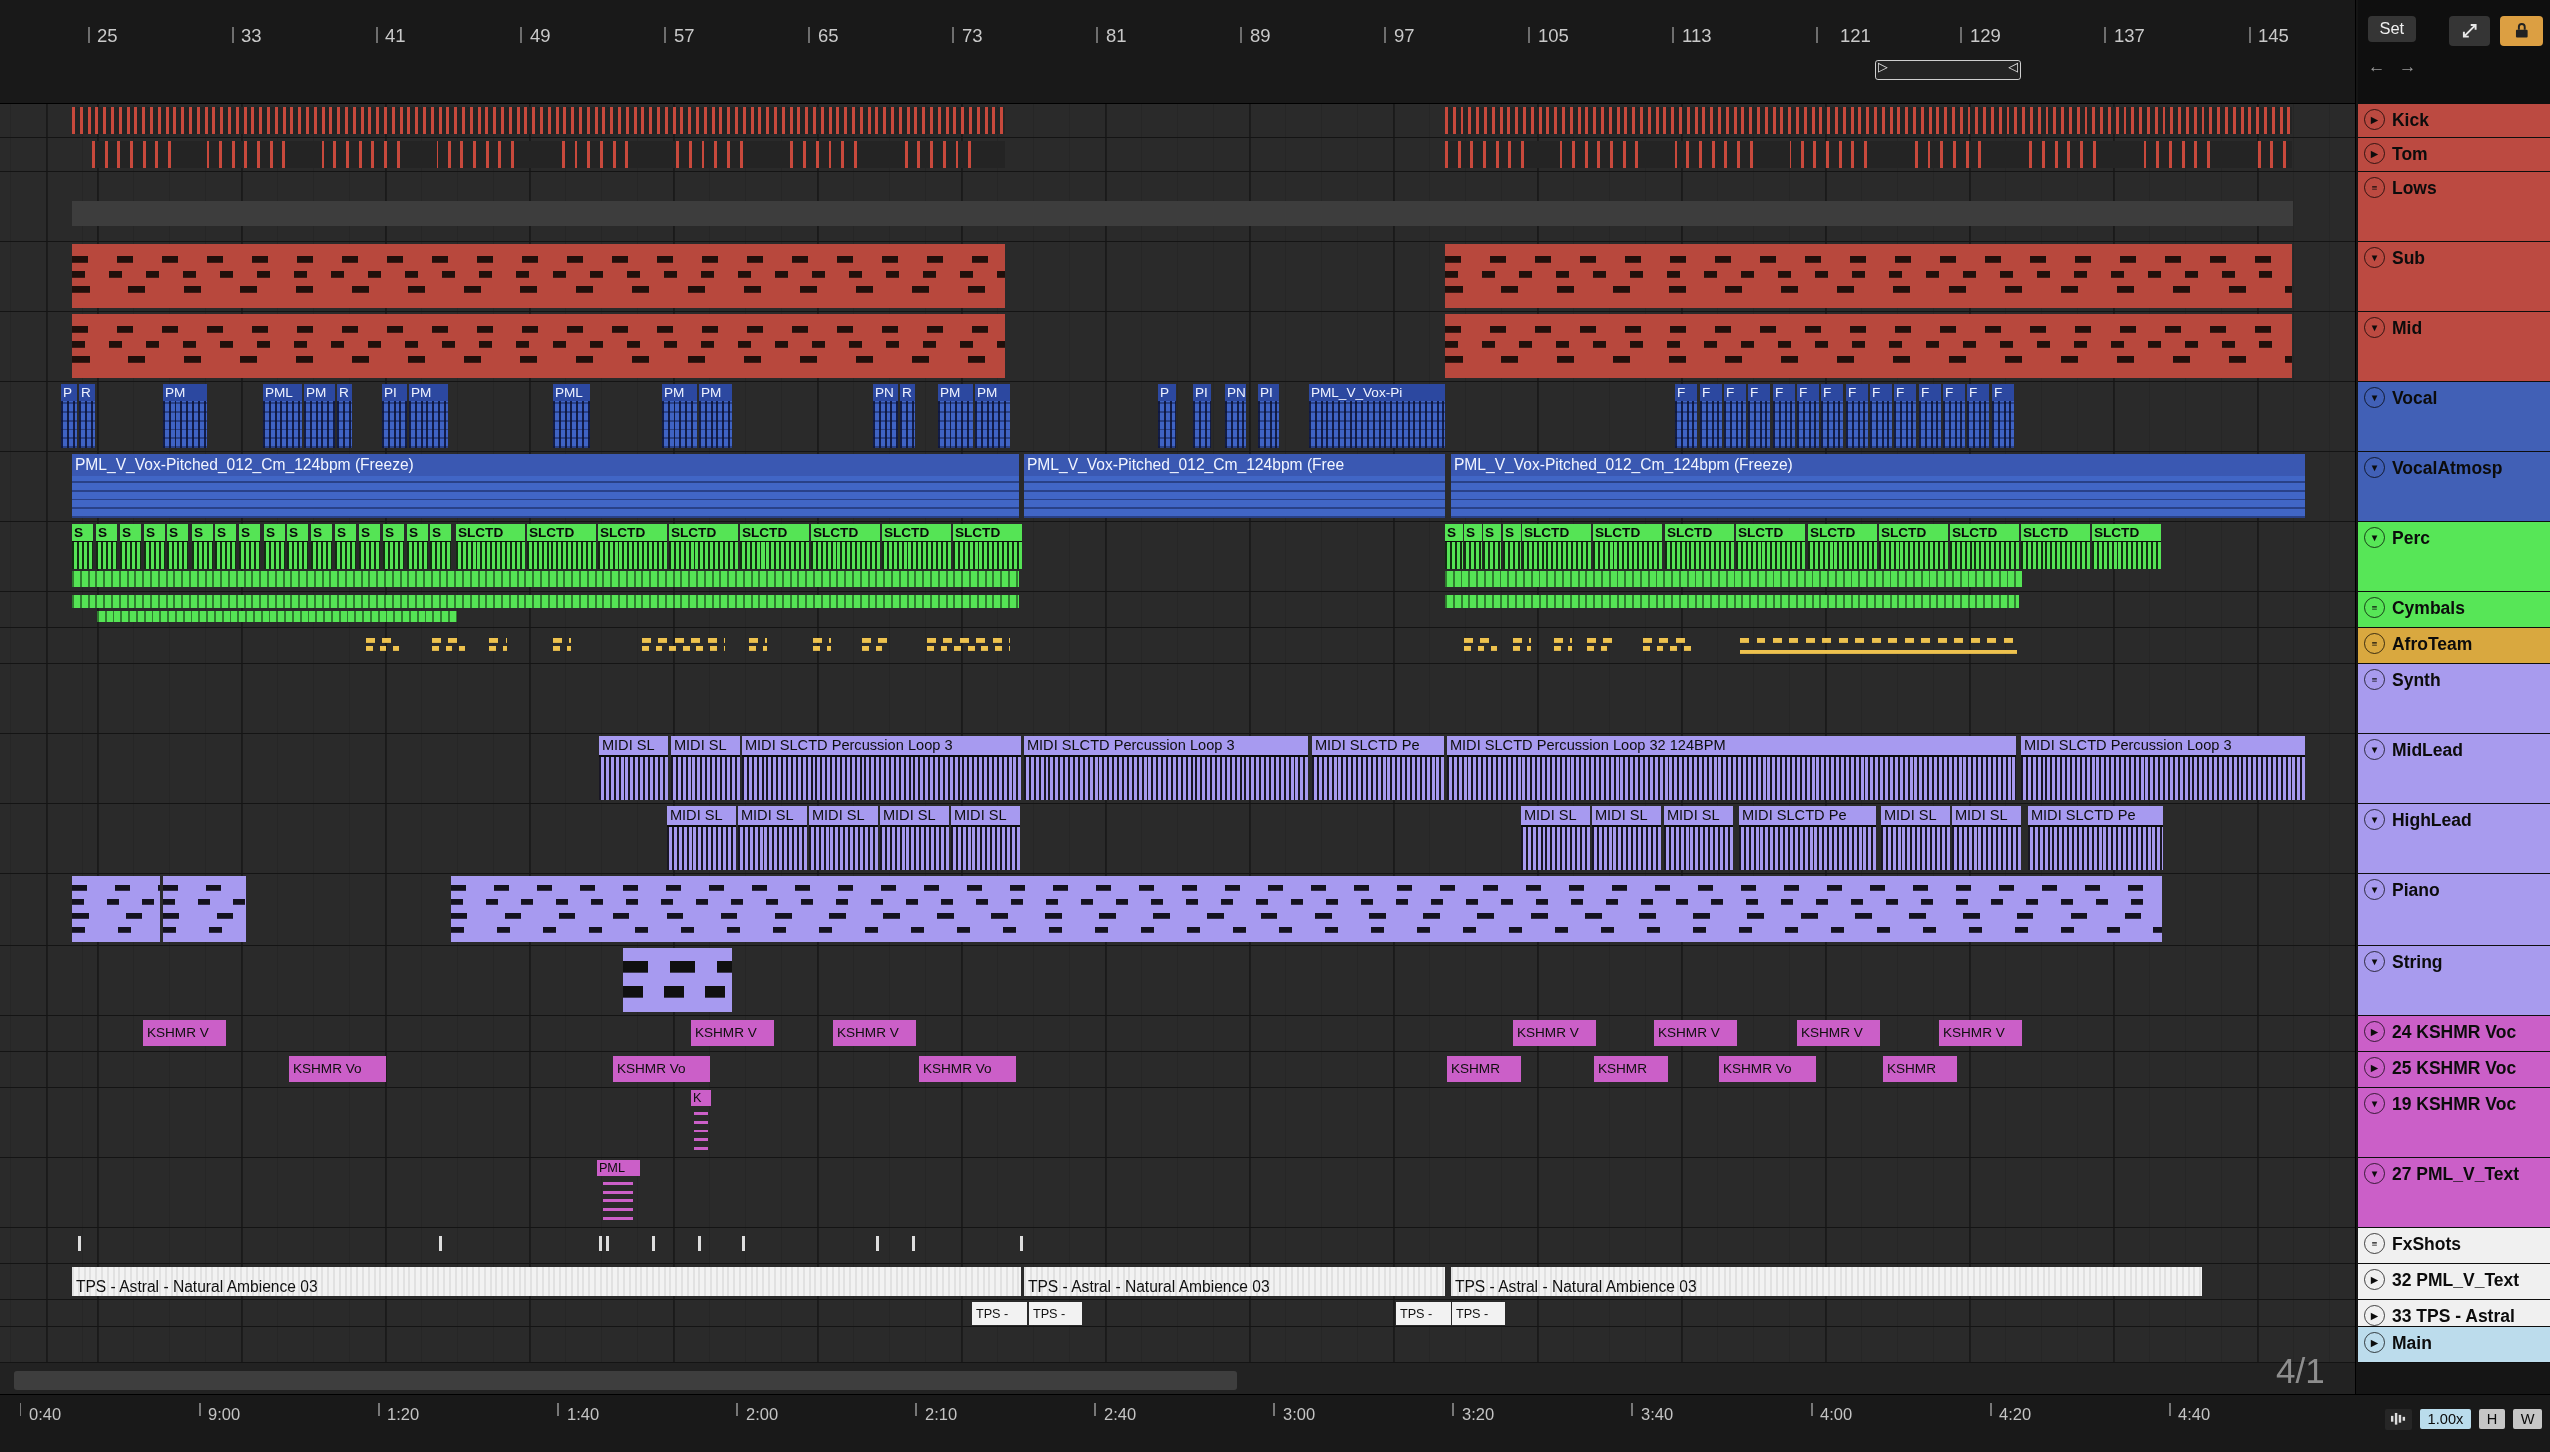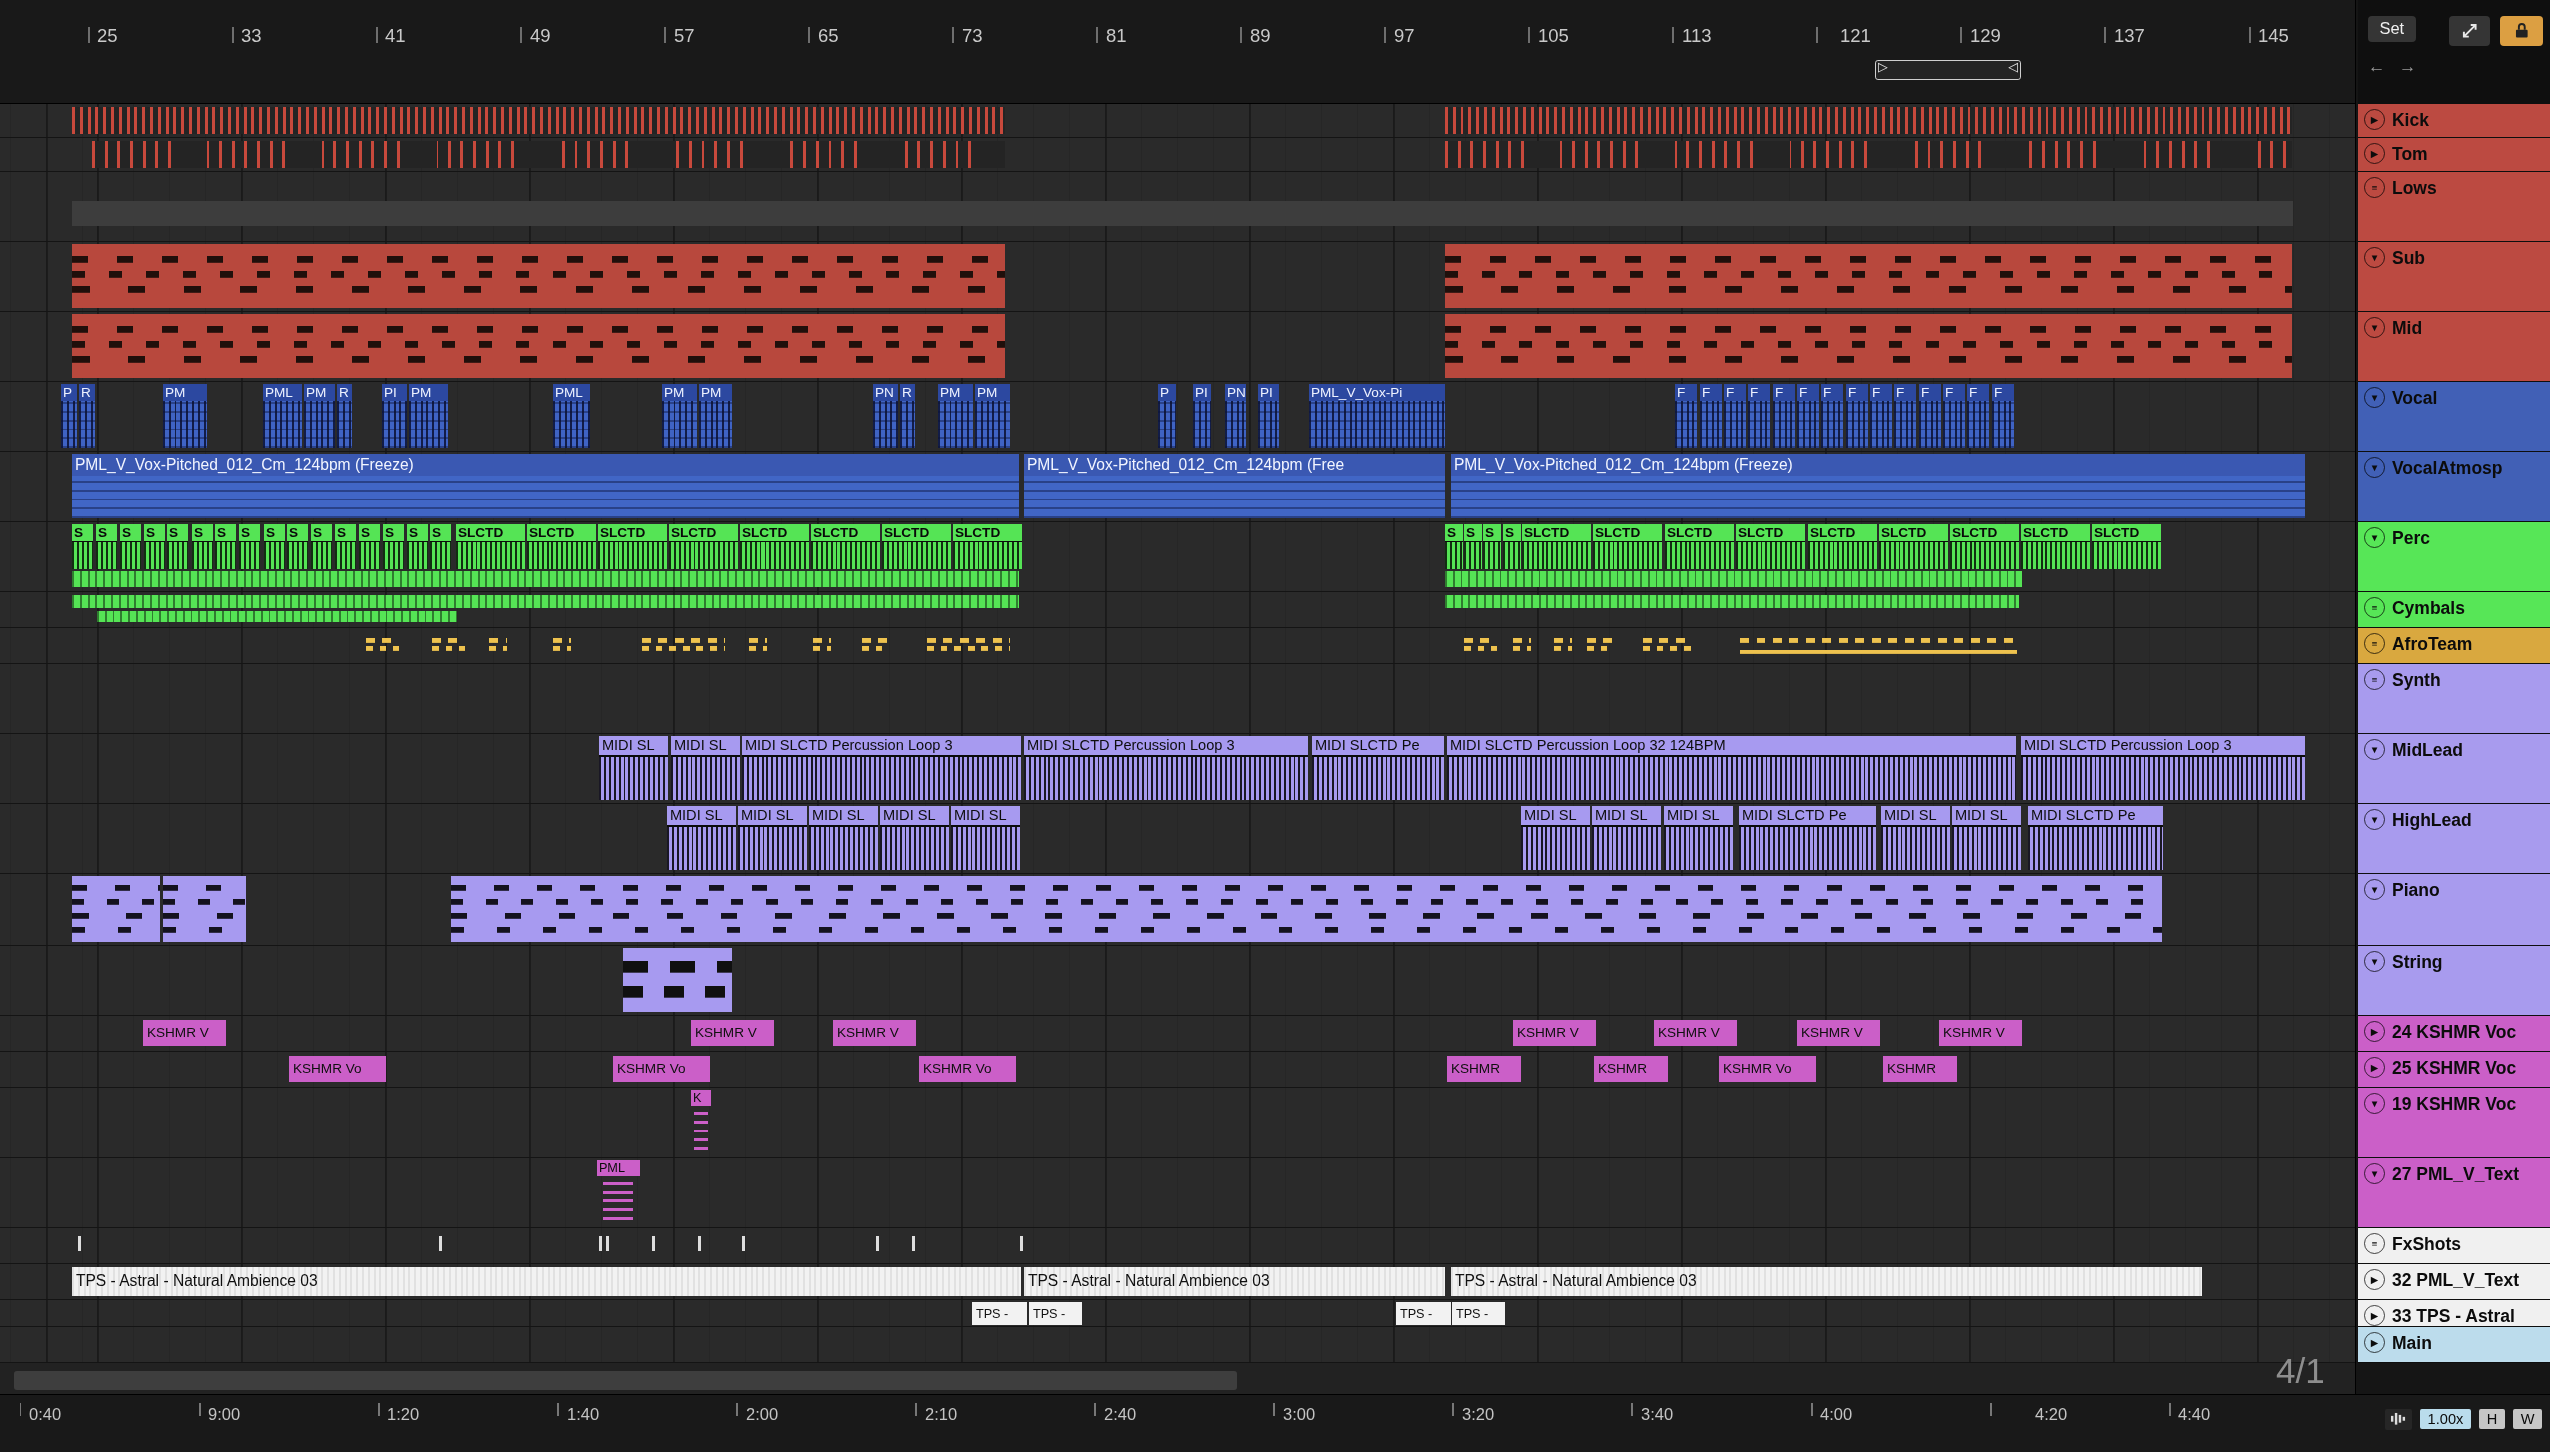--- a/index.html
+++ b/index.html
@@ -87,21 +87,21 @@
         repeating-linear-gradient(90deg,#101010 0 25px,transparent 25px 47px),
         repeating-linear-gradient(90deg,#101010 0 19.5px,transparent 19.5px 41px);
       background-size:100% 11.7px,100% 11.7px;background-position:0 25%,0 72%;background-repeat:repeat-x,repeat-x;}
   
   .t-ml{background:#cb5fc8;display:flex;align-items:center;}
   
   .t-mm{display:flex;flex-direction:column;}
   .t-mm .clbl{background:#cb5fc8;color:#0d0d0d;font-size:12.7px;line-height:16.5px;padding:0 1.9px;}
   .t-mm .cbody{background-image:repeating-linear-gradient(0deg,#cb5fc8 0 2.9px,transparent 2.9px 8.8px);background-size:70% 100%;background-position:center top;background-repeat:no-repeat;}
   
-  .t-wa{background:#f2f2f2;display:flex;align-items:center;background-image:repeating-linear-gradient(90deg,rgba(0,0,0,.07) 0 1.9px,transparent 1.9px 5.8px);}
+  .t-wa{background:#f2f2f2;display:flex;align-items:flex-end;background-image:repeating-linear-gradient(90deg,rgba(0,0,0,.07) 0 1.9px,transparent 1.9px 5.8px);}
   .t-wa .clbl2{font-size:15.6px;}
   .t-ws{background:#f2f2f2;display:flex;align-items:center;}
   .t-ws .clbl2{font-size:12.7px;}
   .t-wt{background:#dedede;}
 
   #hthumb{position:absolute;left:13.6px;bottom:3.9px;width:1223px;height:19.5px;background:#3e3e3e;border-radius:2.9px;}
   #sig{position:absolute;left:2276px;top:1351px;font-size:35px;color:#8e8e8e;font-weight:500;}
 
   
   #sidebartop{position:absolute;left:2358px;top:0;width:193px;height:104px;background:#0f0f0f;}
@@ -837,21 +837,21 @@
         <span class="tlabel" style="left: 1104px;">2:40</span>
         <span class="ttick" style="left: 1273px;"></span>
         <span class="tlabel" style="left: 1283px;">3:00</span>
         <span class="ttick" style="left: 1452px;"></span>
         <span class="tlabel" style="left: 1462px;">3:20</span>
         <span class="ttick" style="left: 1631px;"></span>
         <span class="tlabel" style="left: 1641px;">3:40</span>
         <span class="ttick" style="left: 1811px;"></span>
         <span class="tlabel" style="left: 1820px;">4:00</span>
         <span class="ttick" style="left: 1990px;"></span>
-        <span class="tlabel" style="left: 1999px; margin-left: 36px;">4:20</span>
+        <span class="tlabel" style="left: 1999px;">4:20</span>
         <span class="ttick" style="left: 2169px;"></span>
         <span class="tlabel" style="left: 2178px;">4:40</span>
       </div>
     <div id="zoomctrl">
       <span id="wavebtn">
         <svg width="17.5" height="15.6" viewBox="0 0 18 16">
             <rect x="1" y="5" width="2.5" height="6" fill="#ddd"></rect>
             <rect x="5" y="2" width="2.5" height="12" fill="#ddd"></rect>
             <rect x="9" y="4" width="2.5" height="8" fill="#ddd"></rect>
             <rect x="13" y="6" width="2.5" height="4" fill="#ddd"></rect>

